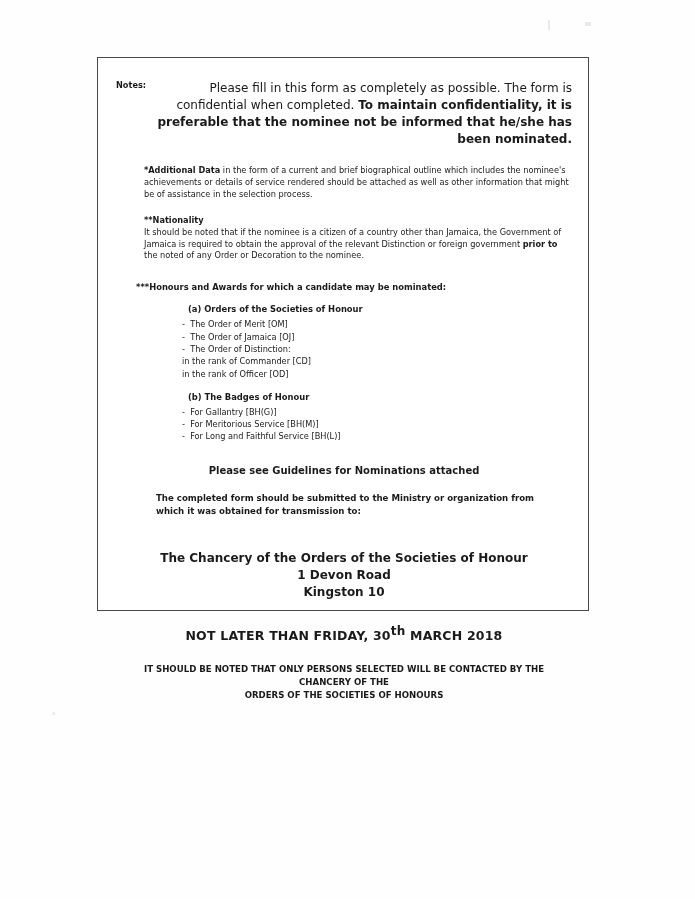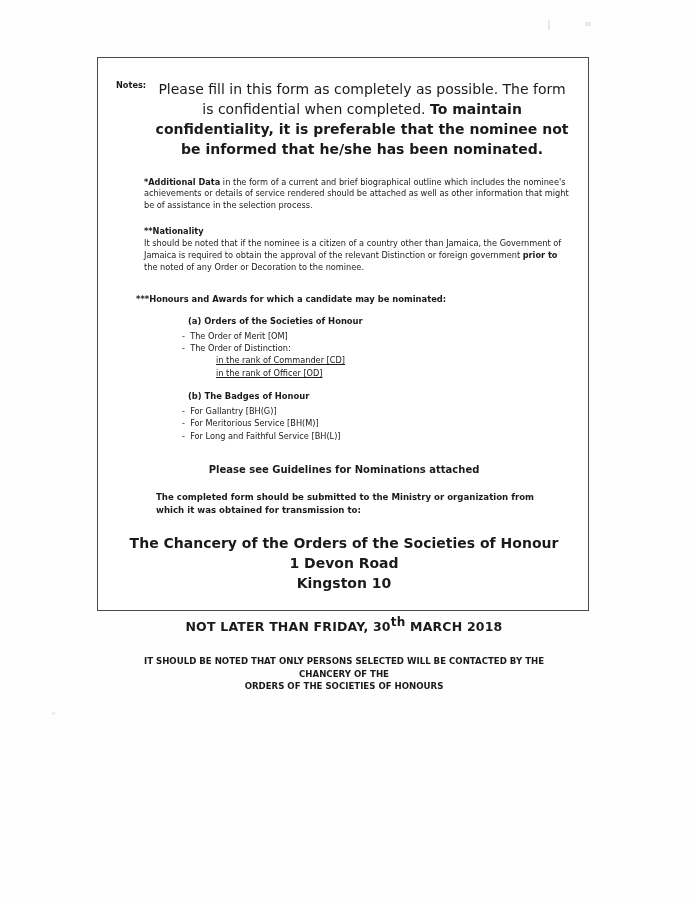--- a/index.html
+++ b/index.html
@@ -45,23 +45,23 @@
     align-items: flex-start;
   }
   .notes-label {
     font-size: 8.2px;
     font-weight: bold;
     white-space: nowrap;
     padding-right: 6px;
     line-height: 1.42;
   }
   .notes-text {
-    font-size: 14px;
+    font-size: 12px;
     line-height: 1.42;
-    text-align: center;
+    text-align: right;
   }
   .b { font-weight: bold; }
 
   .para {
     font-size: 8.2px;
     line-height: 1.45;
   }
   .indent-1 { margin-left: 28px; }
   .gap-lg { margin-top: 17px; }
   .gap-md { margin-top: 14px; }
@@ -79,42 +79,40 @@
     margin-top: 12px;
   }
   .list {
     margin-left: 66px;
     margin-top: 4px;
     font-size: 8.2px;
     line-height: 1.5;
   }
   .list .li { white-space: pre; }
   .list .sub-li {
-    margin-left: 34px;
     white-space: pre;
-    text-decoration: underline;
   }
   .guidelines {
     margin-top: 22px;
     font-size: 10px;
     font-weight: bold;
     text-align: center;
   }
   .submit-note {
     margin-top: 16px;
     margin-left: 40px;
     margin-right: 20px;
     font-size: 8.6px;
     font-weight: bold;
     line-height: 1.5;
   }
   .address {
-    margin-top: 16px;
-    text-align: center;
-    font-size: 14px;
+    margin-top: 32px;
+    text-align: center;
+    font-size: 12px;
     font-weight: bold;
     line-height: 1.45;
   }
   .deadline {
     margin-top: 22px;
     text-align: center;
     font-size: 12.5px;
     font-weight: bold;
     letter-spacing: 0.2px;
   }
@@ -165,20 +163,21 @@
       <div class="para indent-1 gap-md">
         <div class="b">**Nationality</div>
         <div><span>It should be noted that if the nominee is a citizen of a country other than Jamaica, the Government of Jamaica is required to obtain the approval of the relevant Distinction or foreign government </span><span class="b">prior to</span><span> the noted of any Order or Decoration to the nominee.</span></div>
       </div>
 
       <div class="section-head">***Honours and Awards for which a candidate may be nominated:</div>
 
       <div class="sub-head">(a) Orders of the Societies of Honour</div>
       <div class="list">
         <div class="li">-  The Order of Merit [OM]</div>
+        <div class="li">-  The Order of Jamaica [OJ]</div>
         <div class="li">-  The Order of Distinction:</div>
         <div class="sub-li">in the rank of Commander [CD]</div>
         <div class="sub-li">in the rank of Officer [OD]</div>
       </div>
 
       <div class="sub-head">(b) The Badges of Honour</div>
       <div class="list">
         <div class="li">-  For Gallantry [BH(G)]</div>
         <div class="li">-  For Meritorious Service [BH(M)]</div>
         <div class="li">-  For Long and Faithful Service [BH(L)]</div>

